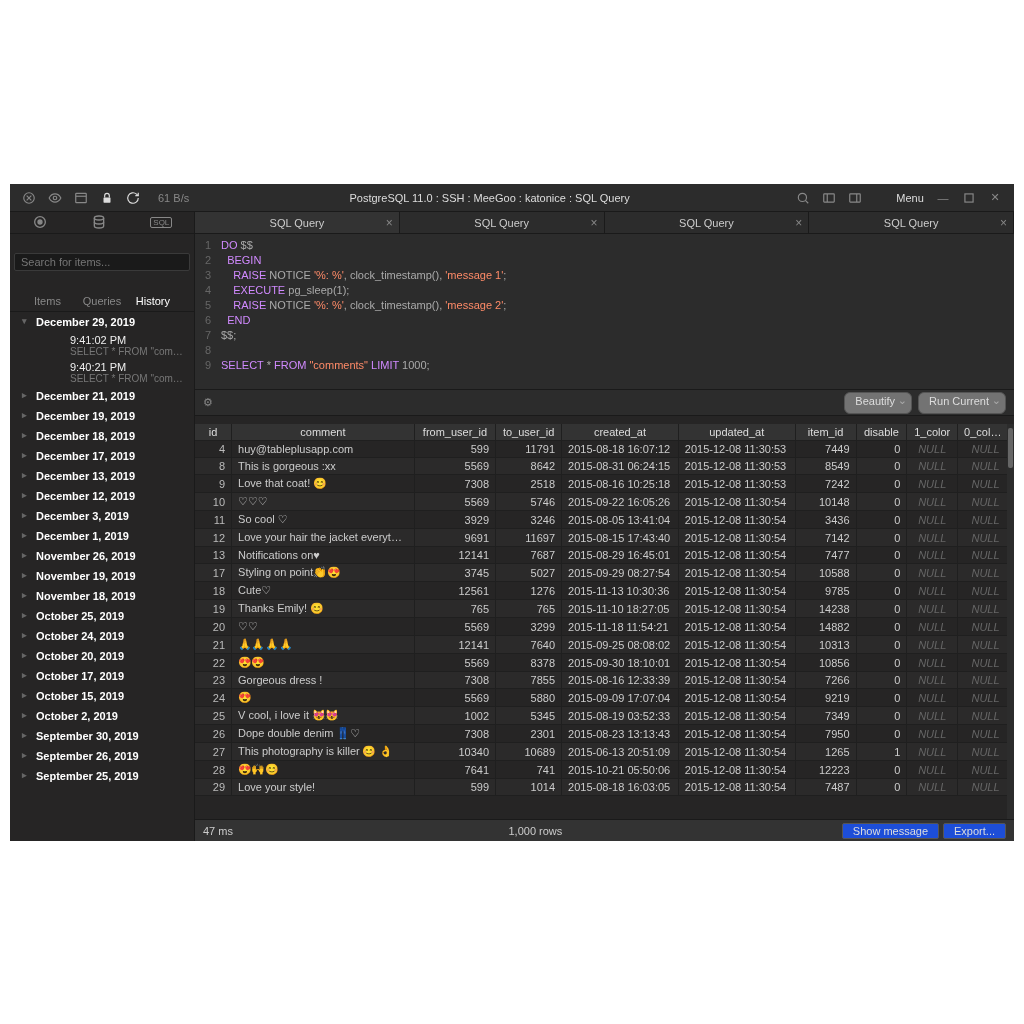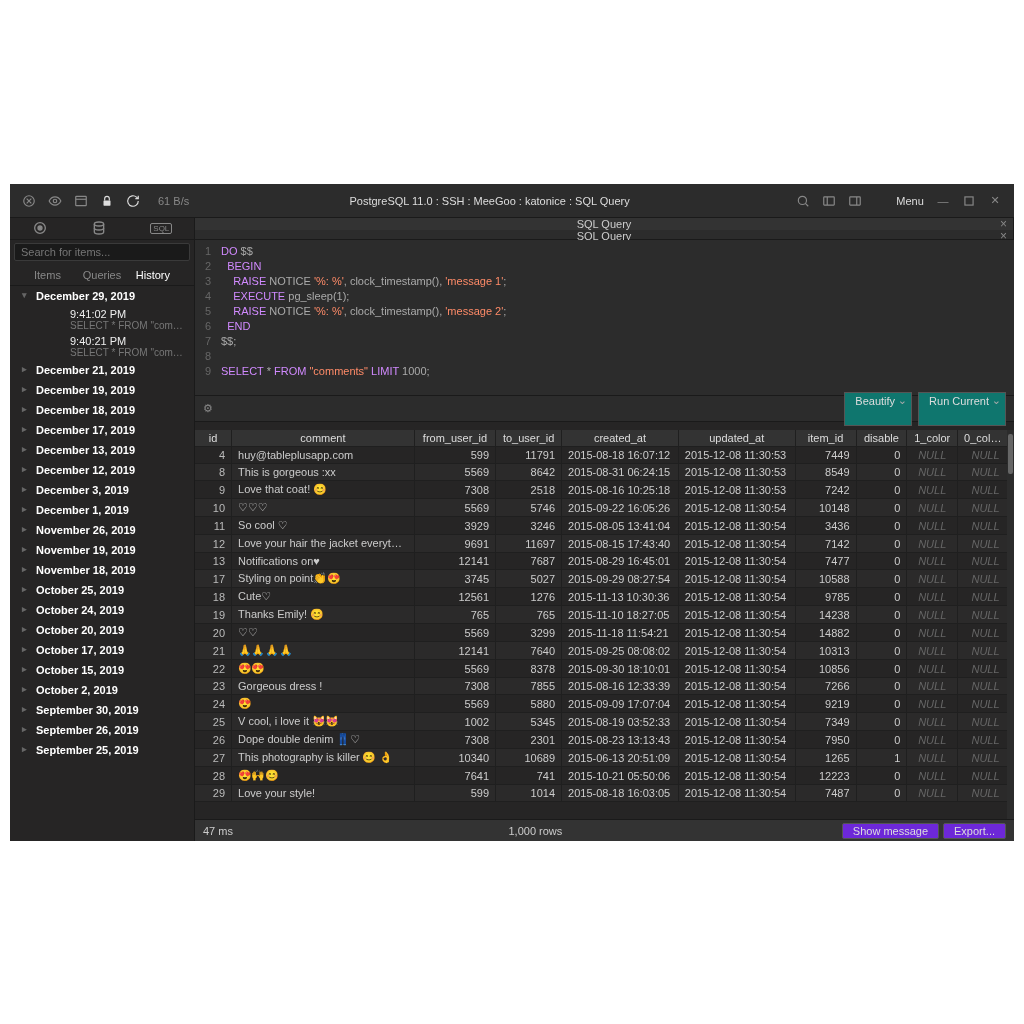--- a/index.html
+++ b/index.html
@@ -1,63 +1,63 @@
 <!DOCTYPE html>
 <html><head>
 <meta charset="utf-8">
 <style>
 * { margin:0; padding:0; box-sizing:border-box; font-family:-apple-system,BlinkMacSystemFont,"Segoe UI",sans-serif; }
 body { background:#fff; width:1024px; height:1024px; overflow:hidden; }
 .app { position:absolute; left:10px; top:184px; width:1004px; height:657px; background:#262525; color:#ccc; font-size:11px; display:flex; flex-direction:column; }
-.titlebar { height:34px; background:#2c2c2c; display:flex; align-items:center; padding:0 6px; border-bottom:1px solid #1a1a1a; }
+.titlebar { height:28px; background:#2c2c2c; display:flex; align-items:center; padding:0 6px; border-bottom:1px solid #1a1a1a; }
 .tb-ico { width:26px; height:26px; display:flex; align-items:center; justify-content:center; color:#888; cursor:pointer; }
 .tb-ico svg { width:14px; height:14px; }
 .tb-title { flex:1; text-align:center; color:#ddd; font-size:11px; }
 .tb-net { color:#888; margin-left:12px; font-size:11px; }
 .main { flex:1; display:flex; overflow:hidden; }
 .sidebar { width:185px; background:#262525; border-right:1px solid #1a1a1a; display:flex; flex-direction:column; }
 .sb-tabs { height:22px; display:flex; align-items:center; justify-content:space-around; border-bottom:1px solid #1a1a1a; }
 .sb-tabs span { color:#888; cursor:pointer; }
 .sb-tabs span svg { width:16px; height:16px; }
-.search { margin:3px 4px; }
+.search { margin:19px 4px; }
 .search input { width:100%; background:#1a1a1a; border:1px solid #3a3a3a; color:#aaa; padding:2px 6px; font-size:11px; border-radius:2px; }
 .sb-nav { height:22px; display:flex; align-items:center; padding:0 24px; color:#888; font-size:11px; border-bottom:1px solid #1a1a1a; }
 .sb-nav span { flex:1; cursor:pointer; }
 .sb-nav .act { color:#fff; text-align:right; }
 .hist { flex:1; overflow:auto; }
 .hist-day { padding:4px 10px 4px 26px; color:#fff; font-weight:600; font-size:11px; cursor:pointer; position:relative; }
 .hist-day::before { content:"▸"; position:absolute; left:12px; color:#666; font-size:9px; }
 .hist-day.open::before { content:"▾"; }
 .hist-item { padding:2px 10px 2px 60px; }
 .hist-time { color:#eee; font-size:11px; }
 .hist-sql { color:#777; font-size:10px; white-space:nowrap; overflow:hidden; text-overflow:ellipsis; }
 .content { flex:1; display:flex; flex-direction:column; overflow:hidden; }
-.tabs { height:22px; display:flex; background:#2c2c2c; border-bottom:1px solid #1a1a1a;flex-direction:column; }
+.tabs { height:22px; display:flex; background:#2c2c2c; border-bottom:1px solid #1a1a1a; }
 .tab { flex:1; display:flex; align-items:center; justify-content:center; position:relative; border-right:1px solid #1a1a1a; cursor:pointer; color:#ccc; font-size:11px; }
 .tab.active { background:#333; }
 .tab .x { position:absolute; right:6px; color:#888; font-size:12px; cursor:pointer; }
 .editor { flex:0 0 156px; background:#2c2c2c; border-bottom:1px solid #1a1a1a; overflow:hidden; position:relative; font-family:Menlo,Consolas,monospace; font-size:11px; }
 .editor-inner { display:flex; }
 .gutter { width:20px; padding:4px 4px 4px 0; text-align:right; color:#666; line-height:15px; }
 .code { padding:4px 6px; line-height:15px; white-space:pre; }
 .kw { color:#d18aff; } .str { color:#ff8b68; } .str2 { color:#ff8b68; } .cm { color:#aaa; }
 .toolbar { height:26px; background:#2c2c2c; border-bottom:1px solid #1a1a1a; display:flex; align-items:center; padding:0 8px; gap:6px; }
 .toolbar .sp { flex:1; }
 .gear { color:#888; cursor:pointer; }
-.btn { background:#0f766e; border:1px solid #555; color:#ddd; padding:2px 16px 18px 10px; font-size:11px; cursor:pointer; position:relative; border-radius:0; }
+.btn { background:#737373; border:1px solid #555; color:#ddd; padding:2px 16px 6px 10px; font-size:11px; cursor:pointer; position:relative; border-radius:6px; }
 .btn::after { content:"⌄"; position:absolute; right:4px; top:1px; color:#aaa; }
 .grid { flex:1; overflow:auto; background:#262525; position:relative;margin-top:8px; }
 table { border-collapse:collapse; width:100%; table-layout:fixed; }
 th,td { border-right:1px solid #1f1f1f; border-bottom:1px solid #1f1f1f; padding:2px 6px; font-size:11px; color:#ccc; white-space:nowrap; overflow:hidden; text-overflow:ellipsis; height:16px; }
 th { background:#333; color:#ddd; position:sticky; top:0; font-weight:normal; text-align:center; }
 tr.odd td { background:#2b2a2a; }
 .rnum { text-align:right; color:#bbb; } .num { text-align:right; } .null { color:#666; text-align:center;font-style:italic; }
 .status { height:22px; background:#333; border-top:1px solid #1a1a1a; display:flex; align-items:center; padding:0 8px; font-size:11px; color:#ccc; }
 .status .sp { flex:1; }
-.sbtn { background:#6d28d9; border:1px solid #555; color:#ddd; padding:1px 10px; font-size:11px; cursor:pointer; margin-left:4px; border-radius:2px; }
+.sbtn { background:#1d4ed8; border:1px solid #555; color:#ddd; padding:1px 10px; font-size:11px; cursor:pointer; margin-left:4px; border-radius:2px; }
 .scroll-ind { position:absolute; right:0; top:0; width:7px; height:100%; background:#2c2c2c; }
 .scroll-thumb { position:absolute; right:1px; top:4px; width:5px; height:40px; background:#666; border-radius:2px; }
 .col-id{width:36px}.col-cm{width:180px}.col-fu{width:80px}.col-tu{width:65px}.col-ca{width:115px}.col-ua{width:115px}.col-ii{width:60px}.col-di{width:50px}.col-1c{width:50px}.col-0c{width:55px}
 </style>
 </head>
 <body>
 
 <div class="app">
 
   <div class="titlebar">

